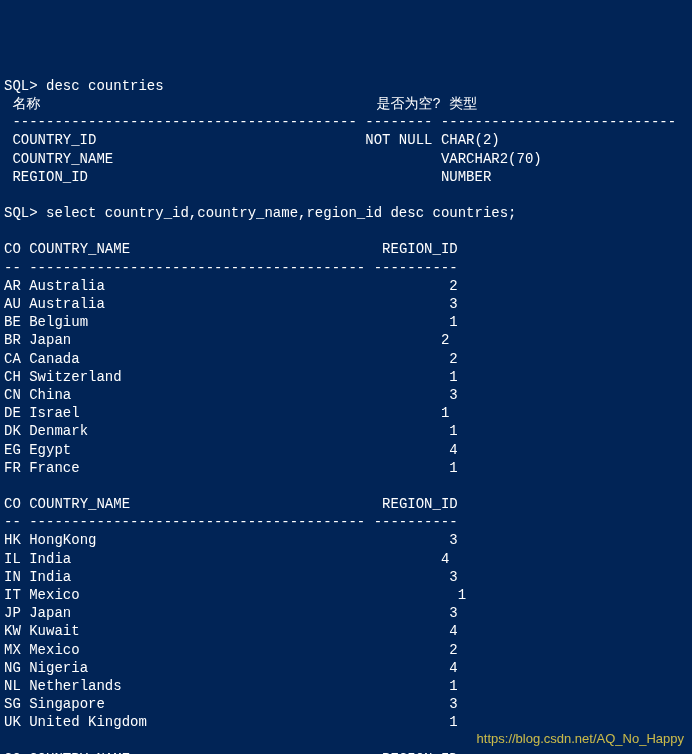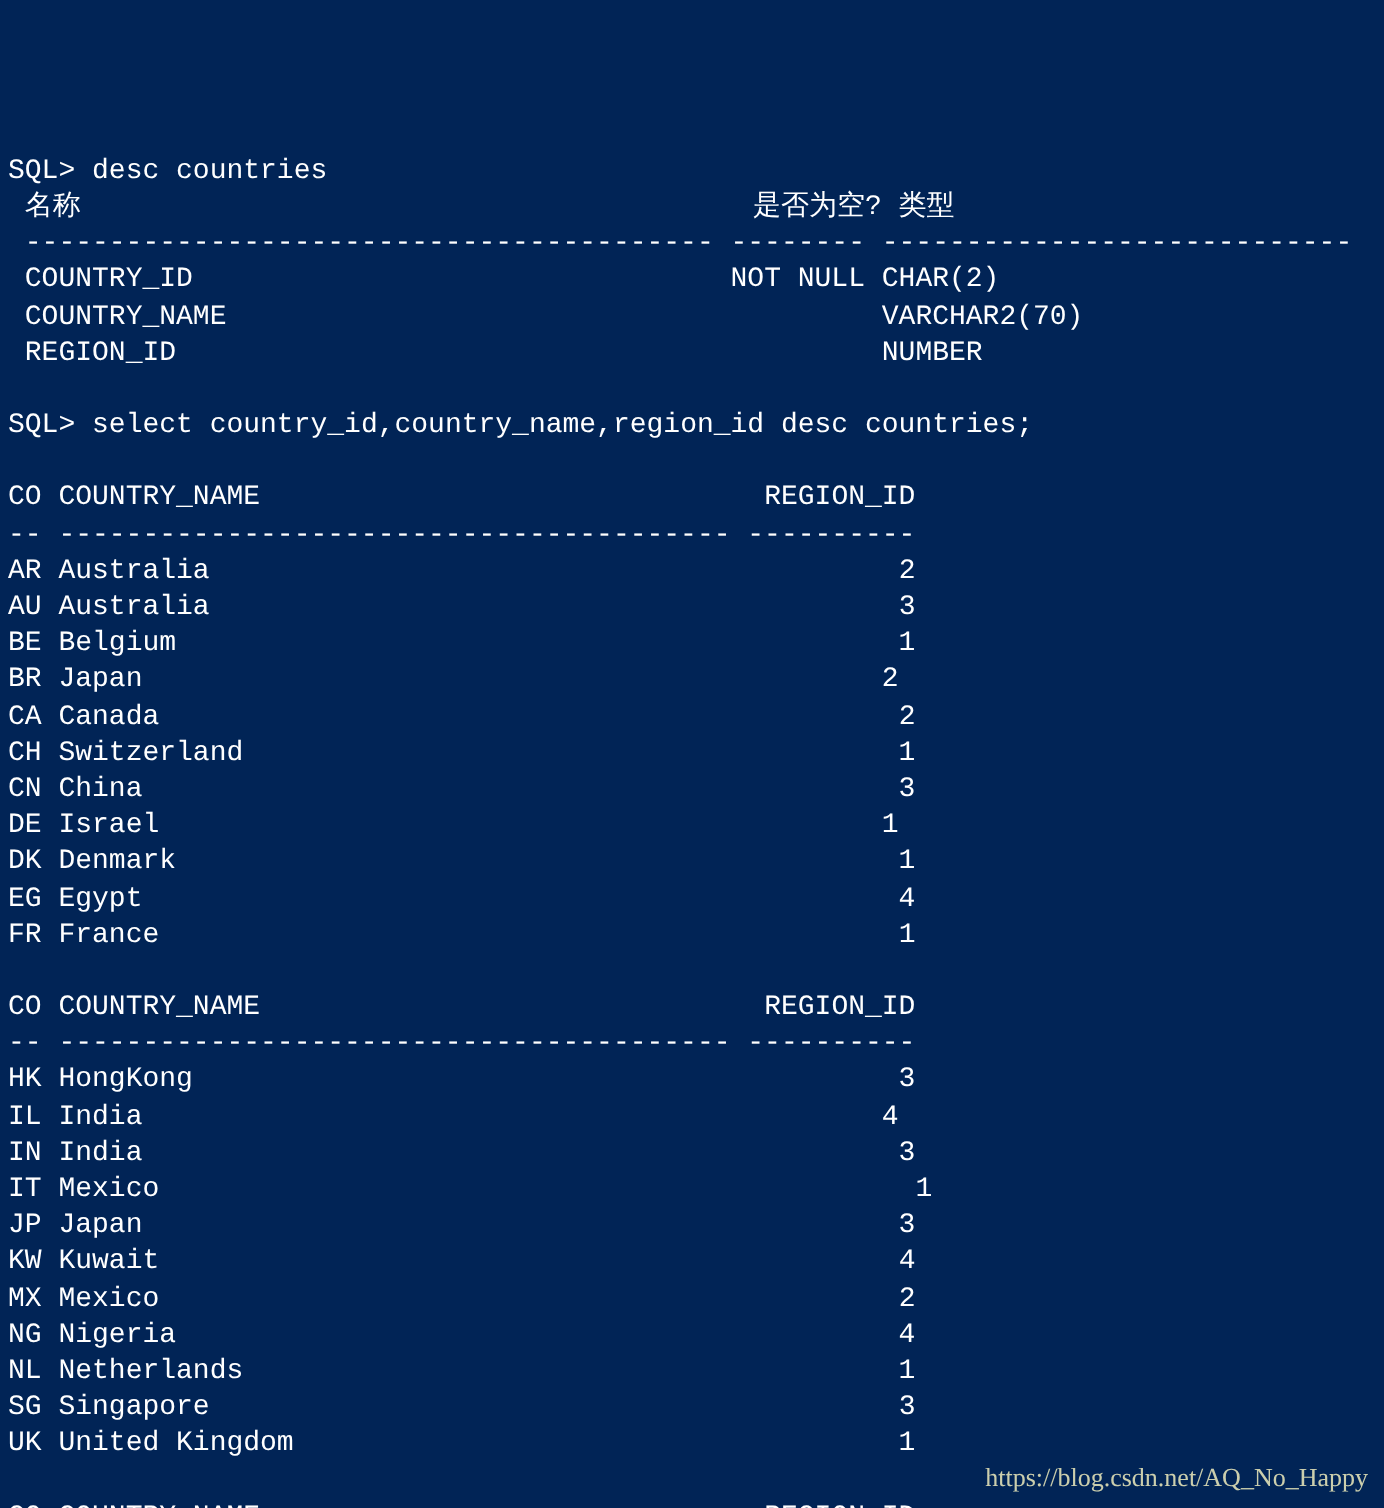--- a/index.html
+++ b/index.html
@@ -15,22 +15,22 @@
       overflow: hidden;
       white-space: pre;
     }
     .terminal {
       padding: 4px 0 4px 4px;
     }
     .watermark {
       position: absolute;
       bottom: 6px;
       right: 8px;
-      color: #fef9c3;
-      font-family: Liberation Serif, serif;
+      color: #fde047;
+      font-family: Liberation Sans, sans-serif;
       font-size: 13px;
       opacity: 0.8;
     }
   </style>
 </head>
 <body>
 
 
 
 <div class="terminal"><span>SQL&gt;</span> <span>desc countries</span>

